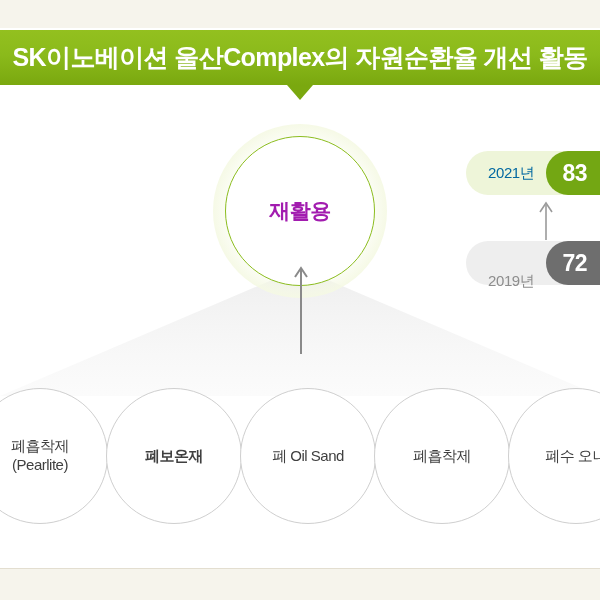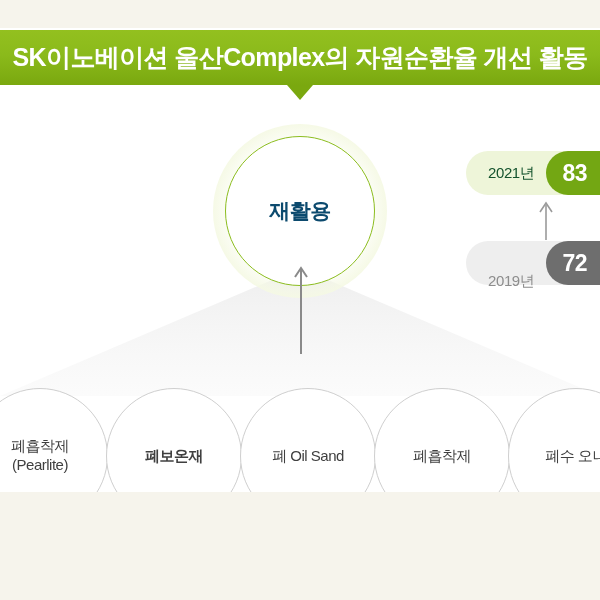--- a/index.html
+++ b/index.html
@@ -10,21 +10,21 @@
     width: 600px;
     height: 600px;
     background: #f6f4ec;
     font-family: "Liberation Sans", "DejaVu Sans", sans-serif;
     overflow: hidden;
   }
 
   #stage {
     position: relative;
     width: 600px;
-    height: 492px;
+    height: 600px;
     overflow: hidden;
   }
 
   
   .canvas-white {
     position: absolute;
     left: 0;
     top: 28px;
     width: 600px;
     height: 540px;
@@ -107,21 +107,21 @@
     height: 150px;
     box-sizing: border-box;
     border: 1.6px solid #8cbd1f;
     border-radius: 50%;
     background: #ffffff;
     display: flex;
     align-items: center;
     justify-content: center;
   }
   .center-label {
-    color: #0c4a6e;
+    color: #a21caf;
     font-size: 21px;
     font-weight: bold;
     letter-spacing: -0.5px;
   }
 
   
   .up-arrow-main {
     position: absolute;
     left: 291px;
     top: 262px;
@@ -150,21 +150,21 @@
     width: 170px;
     background: #eeeeee;
   }
   .badge-year {
     font-size: 15px;
     letter-spacing: -0.4px;
     padding-left: 22px;
     padding-right: 12px;
     white-space: nowrap;
   }
-  .badge-2021 .badge-year { color: #14532d; text-align: center; }
+  .badge-2021 .badge-year { color: #0369a1; text-align: center; }
   .badge-2019 .badge-year { color: #8d8d8d; margin-top: 36px; }
 
   .badge-value {
     height: 44px;
     min-width: 74px;
     border-radius: 22px;
     display: flex;
     align-items: center;
     padding: 0 16px;
     box-sizing: border-box;

